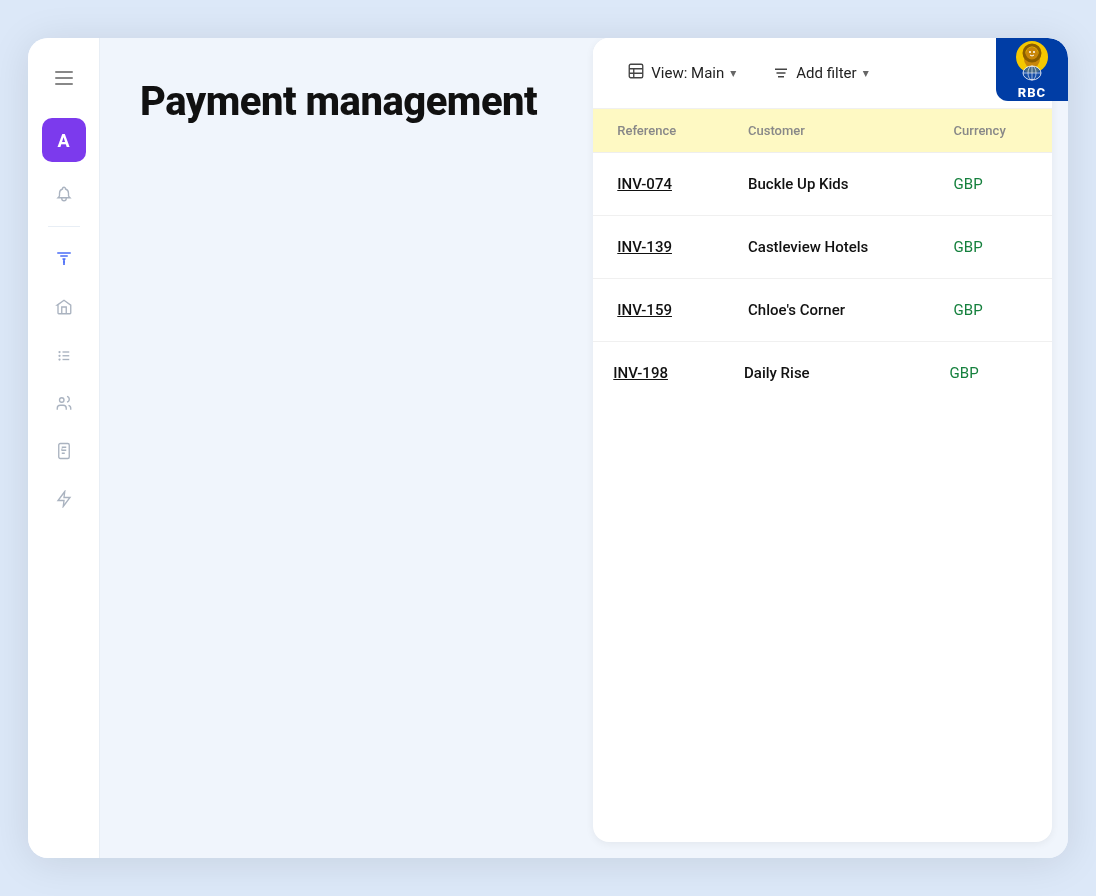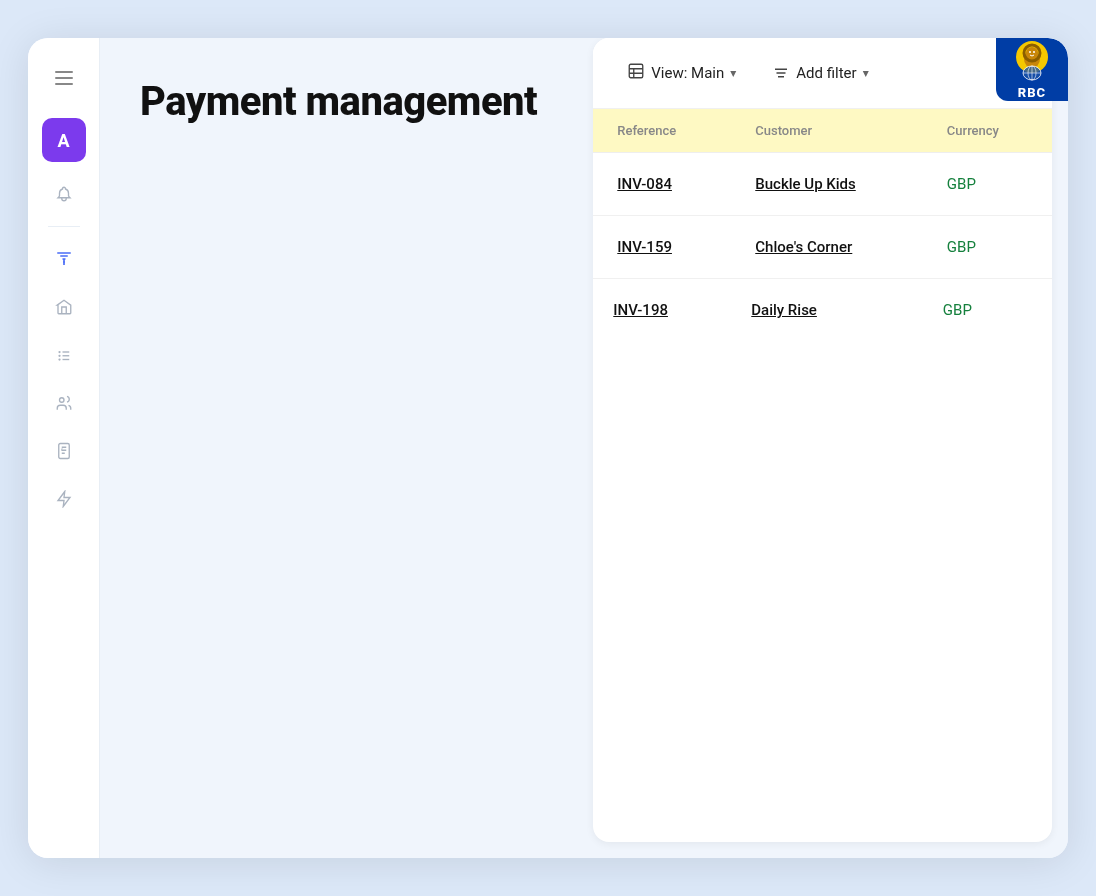--- a/index.html
+++ b/index.html
@@ -241,21 +241,20 @@
 
     .reference-link {
       color: #111;
       text-decoration: underline;
       font-weight: 500;
       cursor: pointer;
     }
 
     .customer-link {
       color: #111;
-      text-decoration: underline;
       font-weight: 500;
       cursor: pointer;
     }
 
     .currency-val {
       color: #15803d;
       font-weight: 400;
     }
 
     
@@ -414,24 +413,35 @@
         <thead class="table-header">
           <tr>
             <th>Reference</th>
             <th>Customer</th>
             <th>Currency</th>
           </tr>
         </thead>
         <tbody id="table-body">
         <tr class="table-row">
       <td>
-        <span class="reference-link">INV-084</span>
+        <span class="reference-link">INV-074</span>
       </td>
       <td>
         <span class="customer-link">Buckle Up Kids</span>
+      </td>
+      <td>
+        <span class="currency-val">GBP</span>
+      </td>
+    </tr>
+            <tr class="table-row">
+      <td>
+        <span class="reference-link">INV-139</span>
+      </td>
+      <td>
+        <span class="customer-link">Castleview Hotels</span>
       </td>
       <td>
         <span class="currency-val">GBP</span>
       </td>
     </tr>
             <tr class="table-row">
       <td>
         <span class="reference-link">INV-159</span>
       </td>
       <td>

